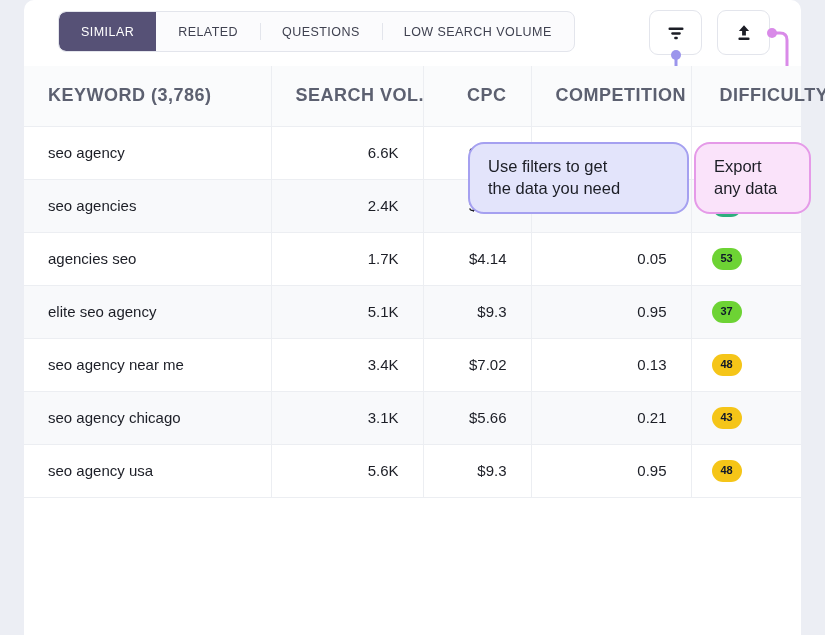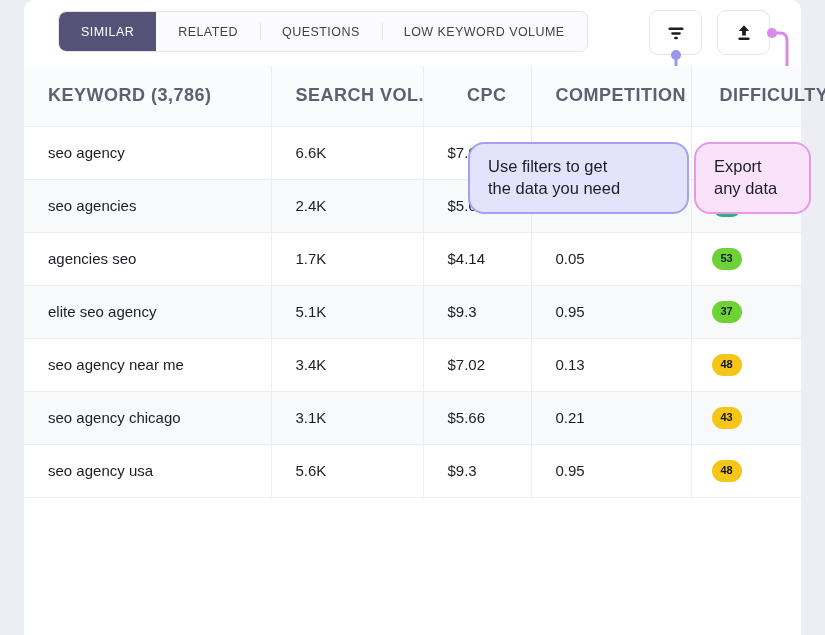--- a/index.html
+++ b/index.html
@@ -150,20 +150,21 @@
     white-space: nowrap;
   }
   thead th.kw { text-align: left; }
   thead th.last { border-right: none; }
   thead th.diff { text-align: left; padding-left: 28px; }
 
   tbody td {
     height: 53px;
     font-size: 15px;
     color: #1c1e26;
+    text-align: right;
     padding: 0 24px;
     border-right: 1px solid #eceef2;
     border-bottom: 1px solid #eceef2;
     vertical-align: middle;
     white-space: nowrap;
   }
   tbody td.kw { text-align: left; }
   tbody td.last { border-right: none; }
   tbody td.diff { text-align: left; padding-left: 20px; }
 
@@ -220,21 +221,21 @@
 <div id="stage">
 
   <div class="card"></div>
 
   <div class="toolbar">
 
     <div class="tabs" id="tabs">
         <div class="tab active">SIMILAR</div>
         <div class="tab">RELATED</div>
         <div class="tab">QUESTIONS</div>
-        <div class="tab">LOW KEYWORD VOLUME</div>
+        <div class="tab">LOW SEARCH VOLUME</div>
       </div>
 
     <div class="icon-btn" id="filter-btn">
       <svg width="20" height="20" viewBox="0 0 20 20">
         <rect x="2.5" y="4.6" width="15" height="2.5" rx="1.1" fill="#1c1e26"></rect>
         <rect x="5.2" y="9.2" width="9.6" height="2.5" rx="1.1" fill="#1c1e26"></rect>
         <rect x="8.2" y="13.8" width="3.6" height="2.4" rx="1.0" fill="#1c1e26"></rect>
       </svg>
     </div>
 

